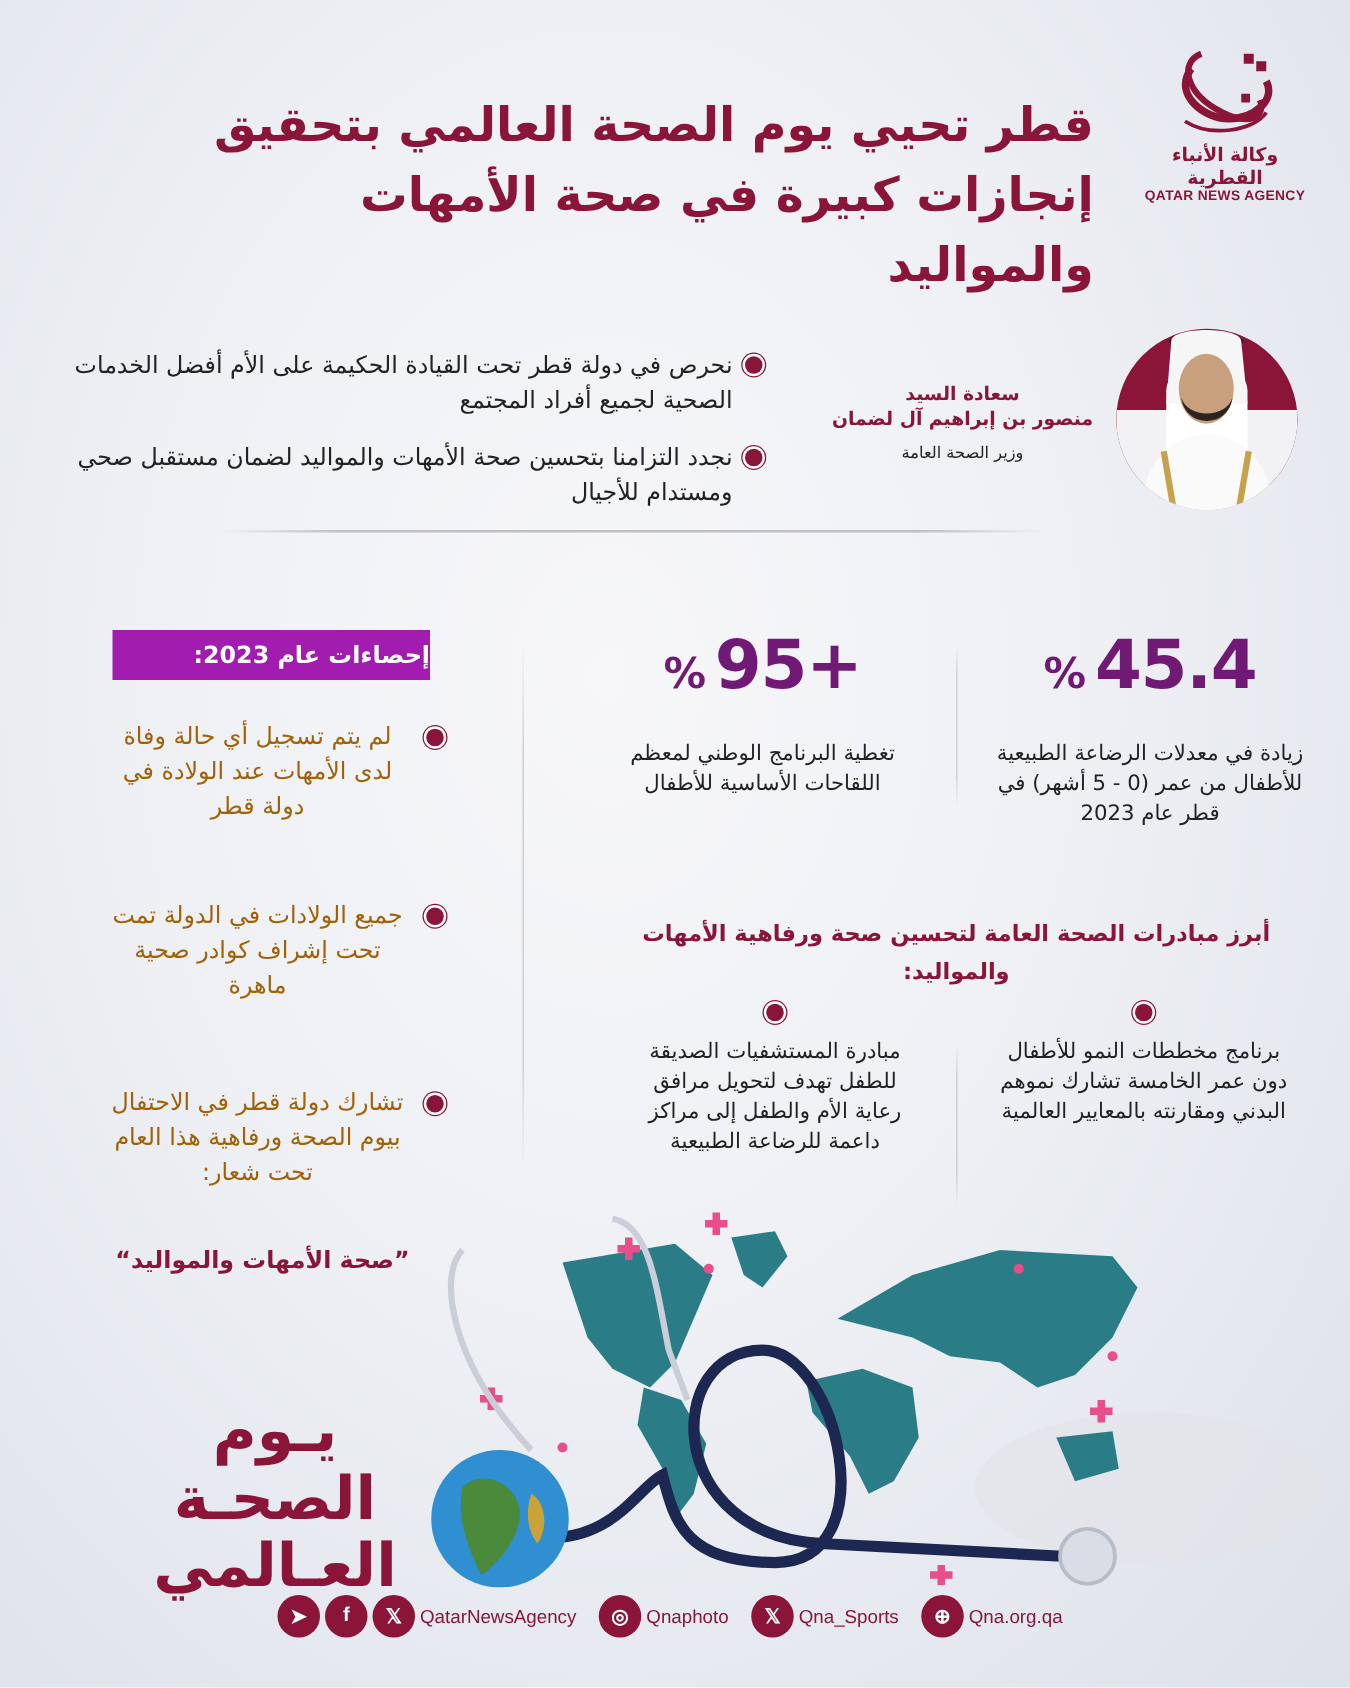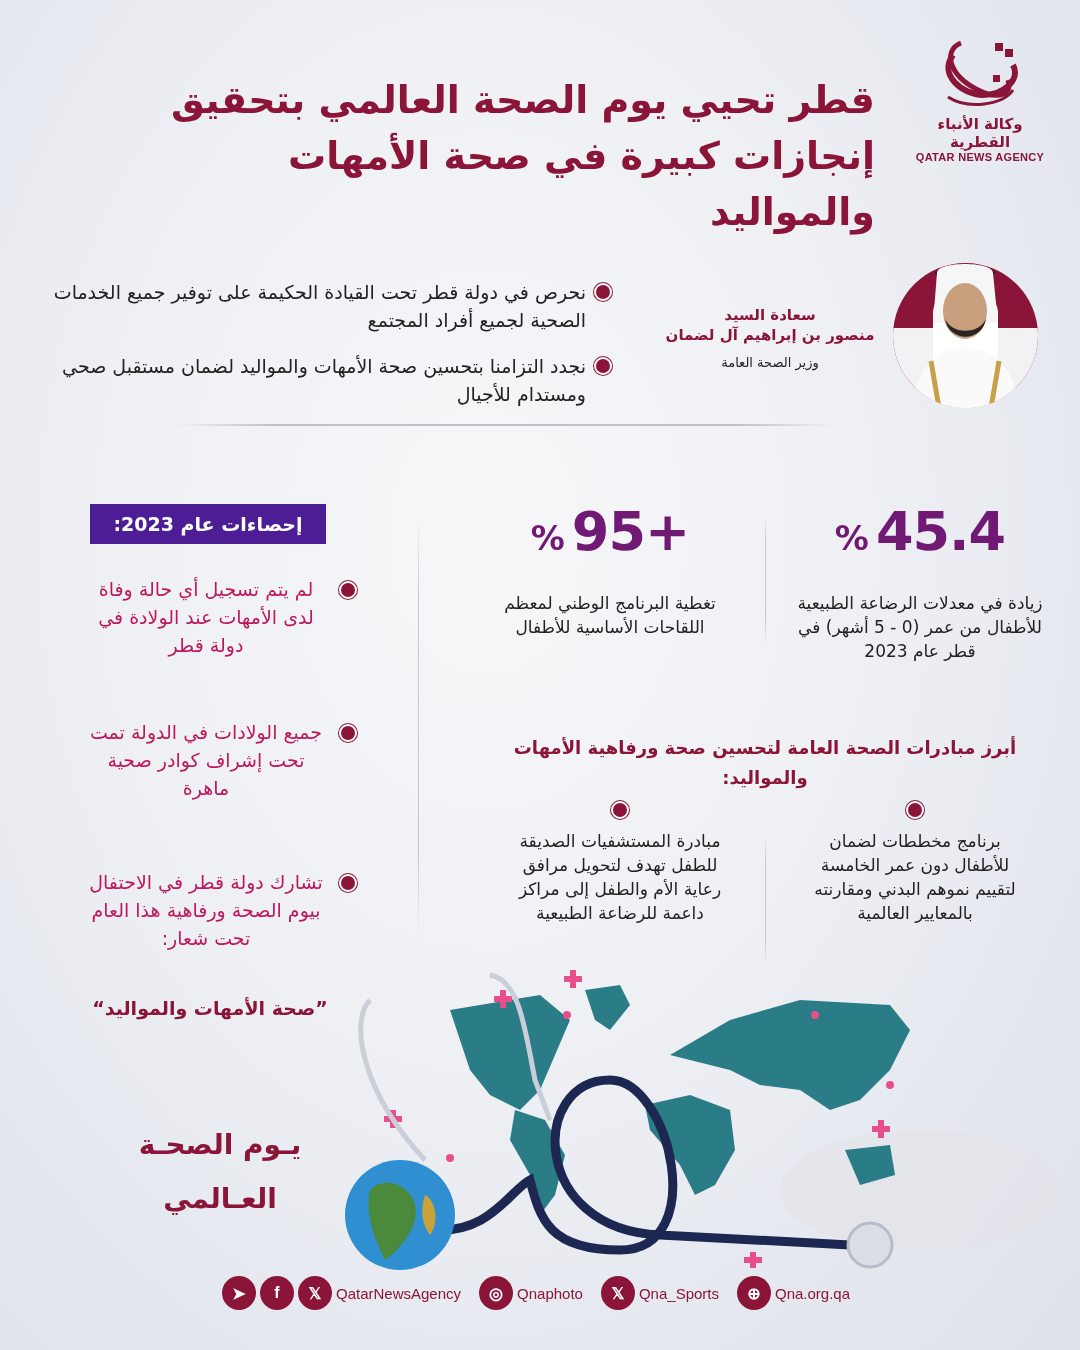--- a/index.html
+++ b/index.html
@@ -26,40 +26,40 @@
   .minister-honorific, .minister-name { font-size: 15px; font-weight: bold; color: #8a1538; line-height: 20px; }
   .minister-role { font-size: 13px; color: #222; margin-top: 10px; }
 
   .quote-list { right: 470px; top: 278px; width: 560px; direction: rtl; }
   .quote-item { display: flex; align-items: flex-start; gap: 10px; margin-bottom: 18px; font-size: 19px; line-height: 28px; color: #222; }
   .bullet { flex: 0 0 auto; width: 14px; height: 14px; border-radius: 50%; background: #8a1538; box-shadow: 0 0 0 2px #fff, 0 0 0 3px #8a1538; margin-top: 7px; }
 
   .hr { left: 175px; top: 424px; width: 660px; height: 2px; background: linear-gradient(90deg, transparent, #bfbfc4 15%, #bfbfc4 85%, transparent); }
 
   
-  .stats-label { left: 90px; top: 504px; width: 236px; height: 40px; background: #4c1d95; color: #fff; font-size: 19px; font-weight: bold; direction: rtl; text-align: center; line-height: 40px; }
+  .stats-label { left: 90px; top: 504px; width: 254px; height: 40px; background: #a21caf; color: #fff; font-size: 19px; font-weight: bold; direction: rtl; text-align: right; line-height: 40px; }
   .facts { right: 725px; top: 575px; width: 270px; direction: rtl; }
-  .fact { display: flex; gap: 14px; font-size: 19px; line-height: 28px; font-weight: 500; color: #be185d; }
+  .fact { display: flex; gap: 14px; font-size: 19px; line-height: 28px; font-weight: 500; color: #a16207; }
   .fact .bullet { margin-top: 8px; }
   .fact-text { text-align: center; flex: 1; }
   .slogan { left: 80px; top: 997px; width: 260px; text-align: center; direction: rtl; font-size: 19px; font-weight: bold; color: #8a1538; }
 
   .vline { width: 1px; background: linear-gradient(180deg, transparent, #c7c7cc 20%, #c7c7cc 80%, transparent); }
 
   
   .bigstat { text-align: center; direction: rtl; }
   .bignum { font-family: "DejaVu Sans", sans-serif; font-weight: bold; font-size: 54px; color: #701a75; direction: ltr; letter-spacing: -1px; }
   .bignum .pct { font-size: 34px; margin-right: 8px; }
   .bigdesc { font-size: 17px; line-height: 24px; color: #222; margin-top: 28px; }
 
   .initiatives-title { right: 35px; top: 733px; width: 560px; direction: rtl; text-align: center; font-size: 18px; line-height: 30px; font-weight: bold; color: #8a1538; }
   .initiative { text-align: center; direction: rtl; font-size: 17px; line-height: 24px; color: #222; }
   .initiative .bullet { margin: 0 auto 12px; display: block; }
 
-  .bottom-title { left: 95px; top: 1118px; width: 250px; text-align: center; direction: rtl; font-size: 28px; font-weight: bold; line-height: 54px; color: #8a1538; }
+  .bottom-title { left: 95px; top: 1118px; width: 250px; text-align: center; direction: rtl; font-size: 48px; font-weight: bold; line-height: 54px; color: #8a1538; }
 
   
   .social { left: 222px; top: 1276px; display: flex; align-items: center; gap: 4px; font-family: "Liberation Sans", sans-serif; font-size: 15px; color: #8a1538; }
   .s-icon { width: 34px; height: 34px; border-radius: 50%; background: #8a1538; color: #fff; display: inline-flex; align-items: center; justify-content: center; font-size: 16px; font-weight: bold; }
   .s-group { display: flex; align-items: center; gap: 4px; margin-right: 14px; }
 </style>
 </head>
 <body>
 
 <div class="abs logo">
@@ -95,21 +95,21 @@
 
 <div class="abs minister-text">
   <div class="minister-honorific">سعادة السيد</div>
   <div class="minister-name">منصور بن إبراهيم آل لضمان</div>
   <div class="minister-role">وزير الصحة العامة</div>
 </div>
 
 <div class="abs quote-list">
   <div class="quote-item">
     <span class="bullet"></span>
-    <span>نحرص في دولة قطر تحت القيادة الحكيمة على توفير جميع الخدمات الصحية لجميع أفراد المجتمع</span>
+    <span>نحرص في دولة قطر تحت القيادة الحكيمة على الأم أفضل الخدمات الصحية لجميع أفراد المجتمع</span>
   </div>
   <div class="quote-item">
     <span class="bullet"></span>
     <span>نجدد التزامنا بتحسين صحة الأمهات والمواليد لضمان مستقبل صحي ومستدام للأجيال</span>
   </div>
 </div>
 
 <div class="abs hr"></div>
 
 <div class="abs stats-label">إحصاءات عام 2023:</div>
@@ -143,21 +143,21 @@
   <div class="bigdesc">زيادة في معدلات الرضاعة الطبيعية للأطفال من عمر (0 - 5 أشهر) في قطر عام 2023</div>
 </div>
 <div class="abs bigstat" style="left:480px; top:500px; width:260px;">
   <div class="bignum"><span class="pct">%</span><span>95+</span></div>
   <div class="bigdesc">تغطية البرنامج الوطني لمعظم اللقاحات الأساسية للأطفال</div>
 </div>
 
 <div class="abs initiatives-title">أبرز مبادرات الصحة العامة لتحسين صحة ورفاهية الأمهات والمواليد:</div>
 <div class="abs initiative" style="left:800px; top:803px; width:230px;">
   <span class="bullet"></span>
-  <div>برنامج مخططات لضمان للأطفال دون عمر الخامسة لتقييم نموهم البدني ومقارنته بالمعايير العالمية</div>
+  <div>برنامج مخططات النمو للأطفال دون عمر الخامسة تشارك نموهم البدني ومقارنته بالمعايير العالمية</div>
 </div>
 <div class="abs initiative" style="left:505px; top:803px; width:230px;">
   <span class="bullet"></span>
   <div>مبادرة المستشفيات الصديقة للطفل تهدف لتحويل مرافق رعاية الأم والطفل إلى مراكز داعمة للرضاعة الطبيعية</div>
 </div>
 
 <svg class="abs" style="left:330px; top:960px;" width="750" height="310" viewBox="0 0 750 310">
 
   <ellipse cx="590" cy="230" rx="140" ry="60" fill="#e4e4ea" opacity="0.7"></ellipse>
 

